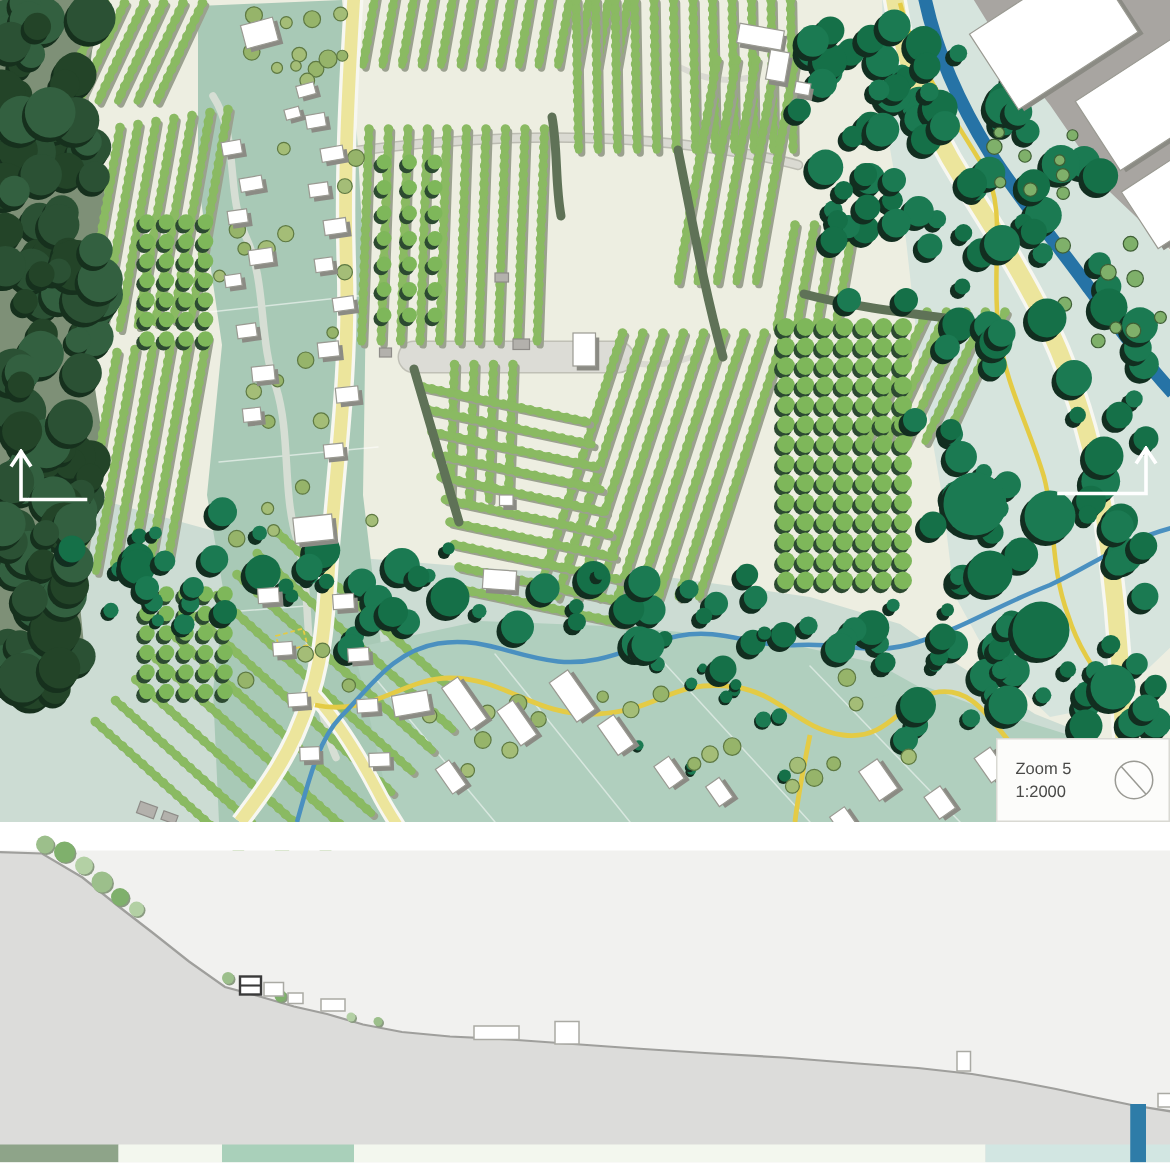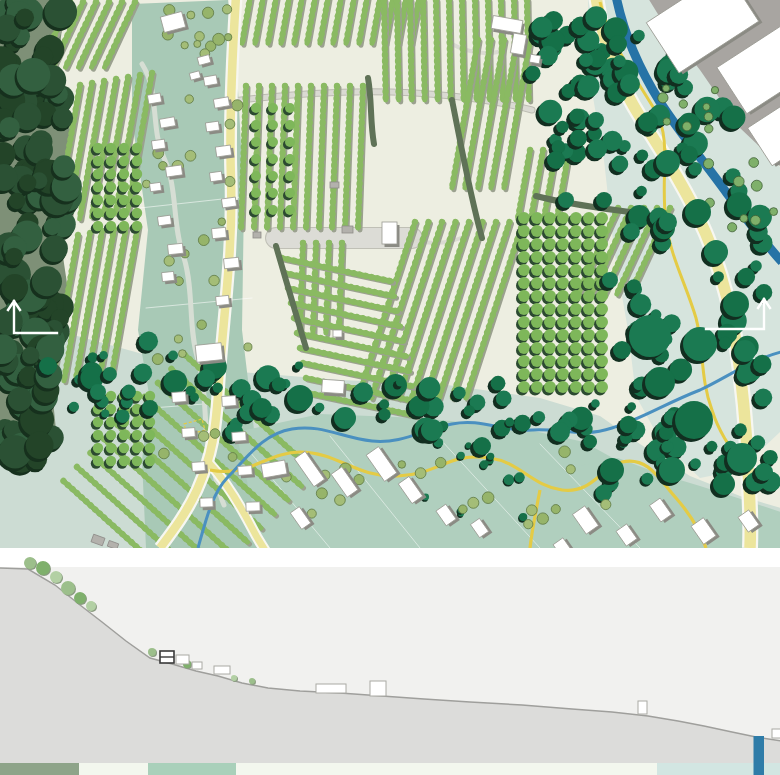--- a/index.html
+++ b/index.html
@@ -1787,13 +1787,23 @@
         <line x1="160" y1="657" x2="174" y2="657" stroke="#3a3a3a" stroke-width="1.4"></line>
         <rect x="0" y="763" width="79" height="12" fill="#8ea489"></rect>
         <rect x="79" y="763" width="69" height="12" fill="#f3f7ee"></rect>
         <rect x="148" y="763" width="88" height="12" fill="#a9d0ba"></rect>
         <rect x="236" y="763" width="421" height="12" fill="#f3f7ee"></rect>
         <rect x="657" y="763" width="123" height="12" fill="#d2e6e2"></rect>
         <rect x="753.5" y="736" width="10.5" height="39" fill="#2e7ca8"></rect>
       </g>
     </svg>
 
+  <div class="legend-box">
+    <div class="legend-text">
+      <span>Zoom 5</span>
+      <span>1:2000</span>
+    </div>
+    <svg width="30" height="30" viewBox="0 0 30 30">
+      <circle cx="15" cy="15" r="12.5" fill="#fdfdfc" stroke="#9a9a94" stroke-width="1"></circle>
+      <line x1="6.5" y1="6" x2="23" y2="24.5" stroke="#9a9a94" stroke-width="1"></line>
+    </svg>
+  </div>
 </div>
 
 </body></html>

